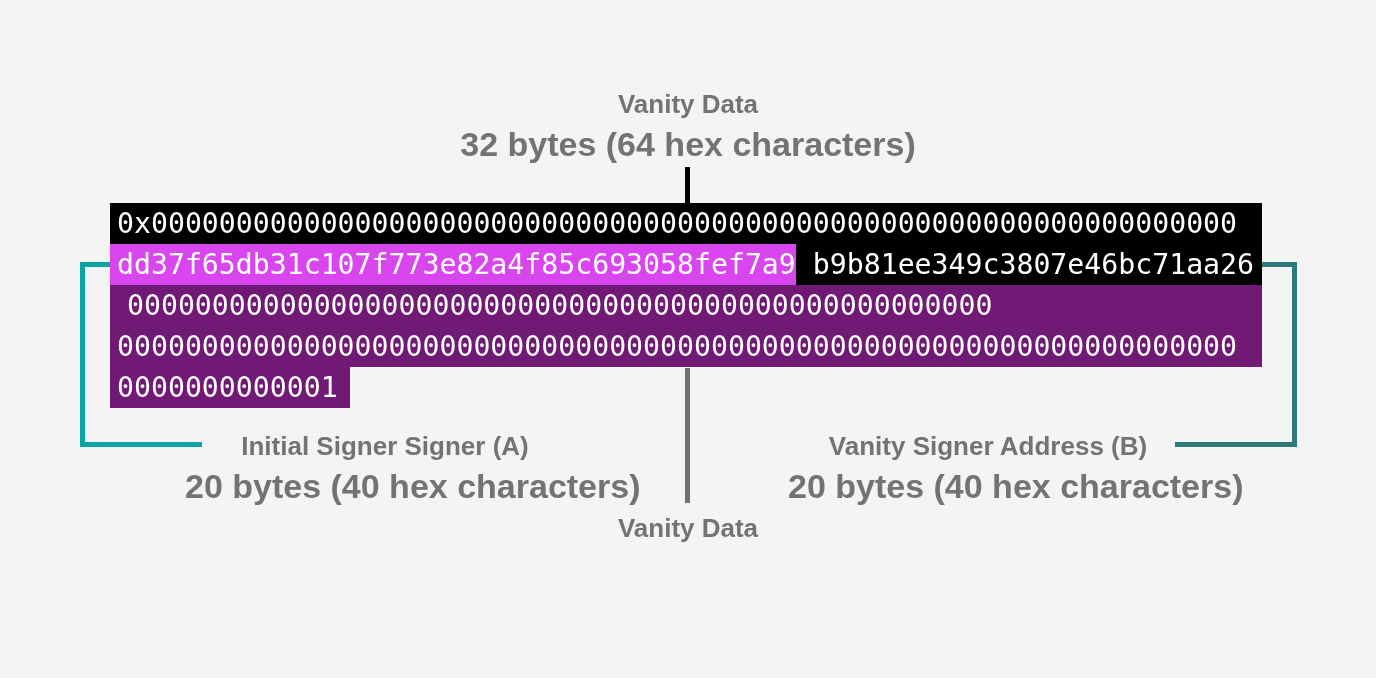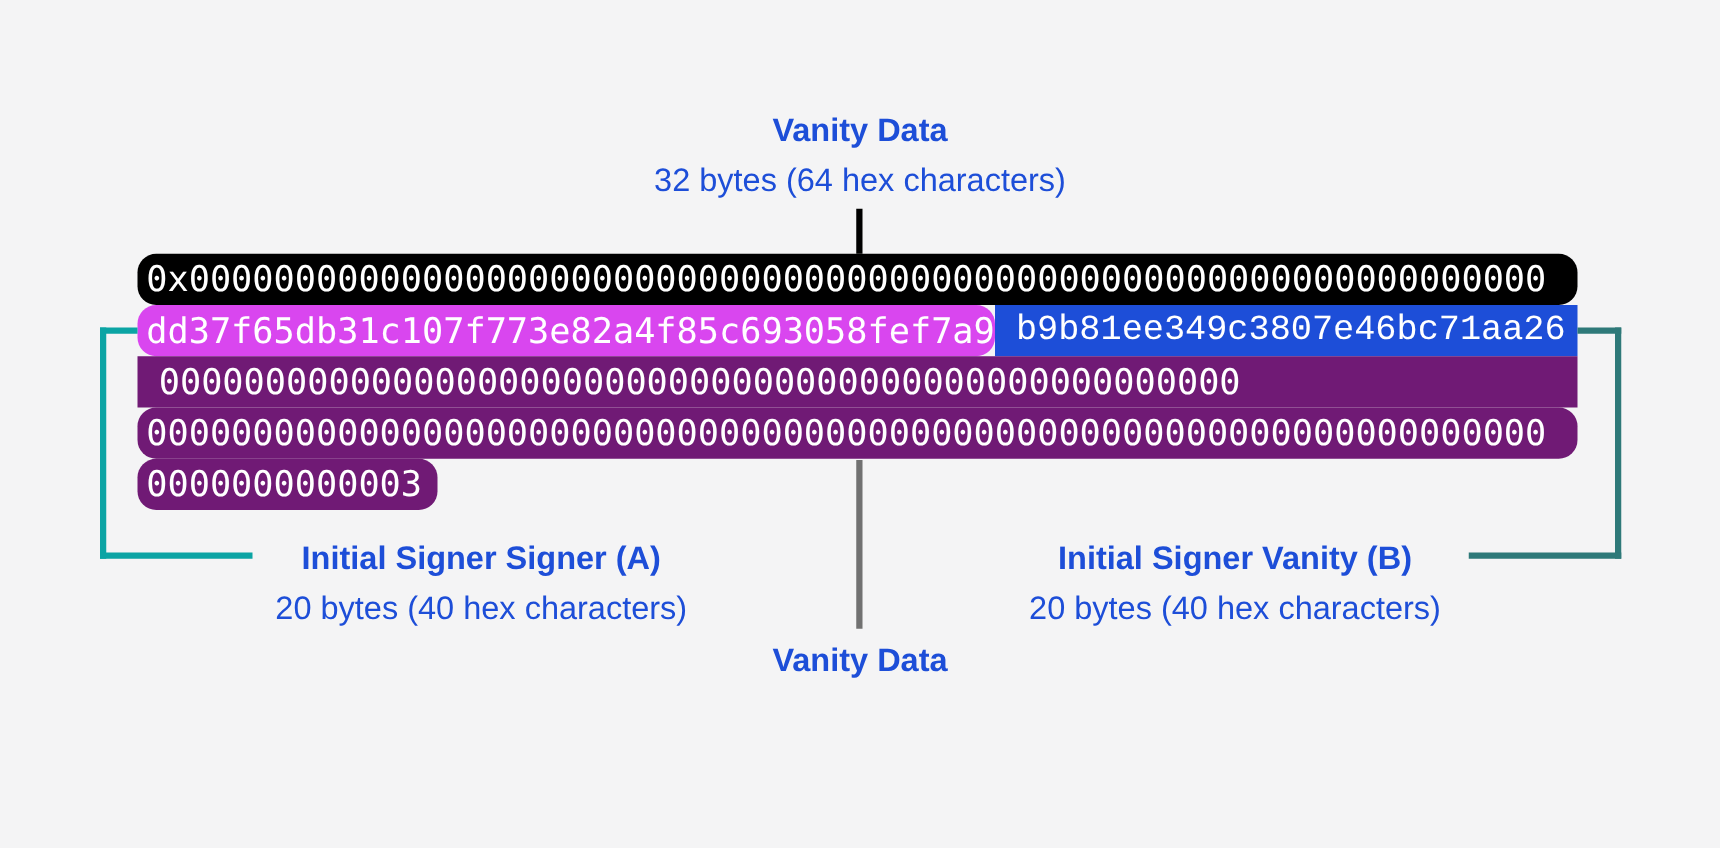--- a/index.html
+++ b/index.html
@@ -12,31 +12,31 @@
     position: relative;
     width: 1376px;
     height: 678px;
     background: #f4f4f5;
     overflow: hidden;
   }
   
   .label-block {
     position: absolute;
     text-align: center;
-    color: #1d4ed8;
+    color: #737373;
   }
   .label-title {
     font-size: 26px;
     font-weight: 700;
     line-height: 40px;
     white-space: nowrap;
   }
   .label-sub {
-    font-size: 26px;
-    font-weight: 400;
+    font-size: 34px;
+    font-weight: 700;
     line-height: 40px;
     white-space: nowrap;
   }
   .top-label     { left: 438px; top: 84px;  width: 500px; }
   .signer-a-label{ left: 185px; top: 426px; width: 400px; }
   .signer-b-label{ left: 788px; top: 426px; width: 400px; }
   .bottom-label  { left: 488px; top: 508px; width: 400px; }
 
   
   .hexblock {
@@ -48,26 +48,26 @@
   .hexrow {
     display: flex;
     height: 41px;
     line-height: 41px;
     font-family: "DejaVu Sans Mono", monospace;
     font-size: 28.2px;
     color: #ffffff;
     white-space: pre;
   }
   .seg       { display: block; }
-  .seg.first { padding-left: 7px; border-radius: 15px; }
+  .seg.first { padding-left: 7px; }
   .seg.fill  { flex: 1 1 auto; overflow: hidden; }
   .seg.fit   { flex: 0 0 auto; padding-right: 12px; }
   .bg-black    { background: #000000; }
   .bg-teal     { background: #d946ef; }
-  .bg-darkteal { background: #1d4ed8; font-family: Liberation Mono, monospace; }
+  .bg-darkteal { background: #000000; }
   .bg-gray     { background: #701a75; }
 
   
   .line { position: absolute; }
   .line-black { background: #000000; }
   .line-gray  { background: #717171; }
   .line-teal  { background: #0ba4a4; }
   .line-darkteal { background: #2e7979; }
 
   .conn-top    { left: 685px; top: 167px; width: 5px;  height: 36px;  }
@@ -101,41 +101,41 @@
       <span class="seg first bg-teal">dd37f65db31c107f773e82a4f85c693058fef7a9</span>
       <span class="seg fill bg-darkteal"> b9b81ee349c3807e46bc71aa26</span>
     </div>
     <div class="hexrow">
       <span class="seg fill bg-gray"> 000000000000000000000000000000000000000000000000000</span>
     </div>
     <div class="hexrow">
       <span class="seg first fill bg-gray">000000000000000000000000000000000000000000000000000000000000000000</span>
     </div>
     <div class="hexrow">
-      <span class="seg first fit bg-gray">0000000000003</span>
+      <span class="seg first fit bg-gray">0000000000001</span>
     </div>
   </div>
 
   <div class="line line-teal bracket-a-top"></div>
   <div class="line line-teal bracket-a-vert"></div>
   <div class="line line-teal bracket-a-bottom"></div>
 
   <div class="line line-darkteal bracket-b-top"></div>
   <div class="line line-darkteal bracket-b-vert"></div>
   <div class="line line-darkteal bracket-b-bottom"></div>
 
   <div class="line line-gray conn-bottom"></div>
 
   <div class="label-block signer-a-label">
     <div class="label-title">Initial Signer Signer (A)</div>
     <div class="label-sub">20 bytes (40 hex characters)</div>
   </div>
 
   <div class="label-block signer-b-label">
-    <div class="label-title">Initial Signer Vanity (B)</div>
+    <div class="label-title">Vanity Signer Address (B)</div>
     <div class="label-sub">20 bytes (40 hex characters)</div>
   </div>
 
   <div class="label-block bottom-label">
     <div class="label-title">Vanity Data</div>
   </div>
 
 </div>
 
 </body></html>

